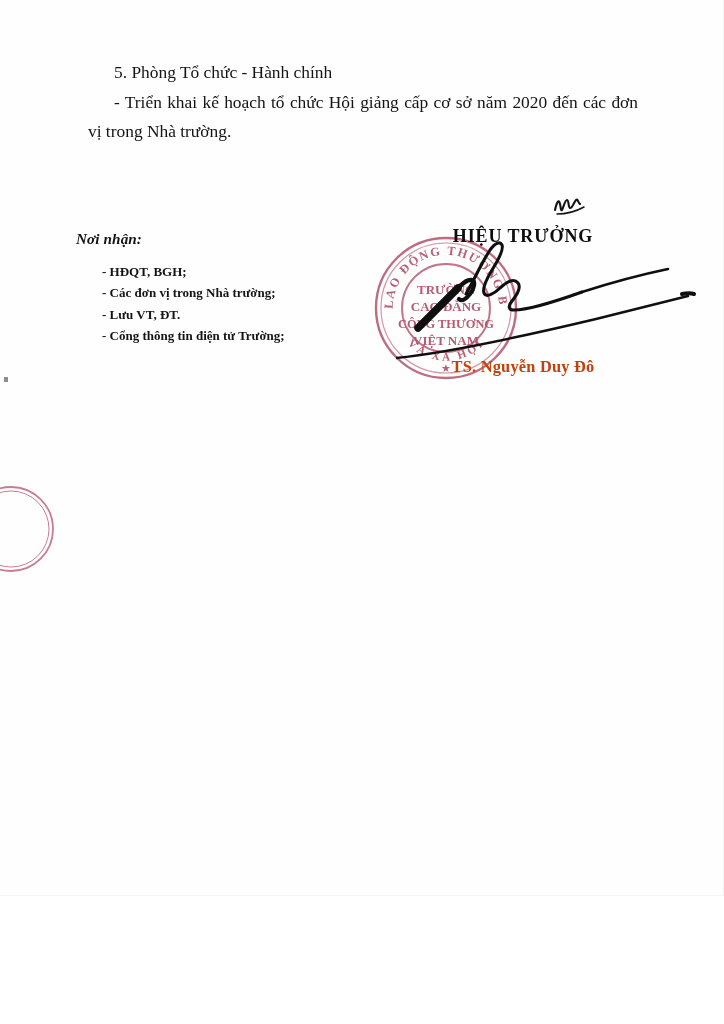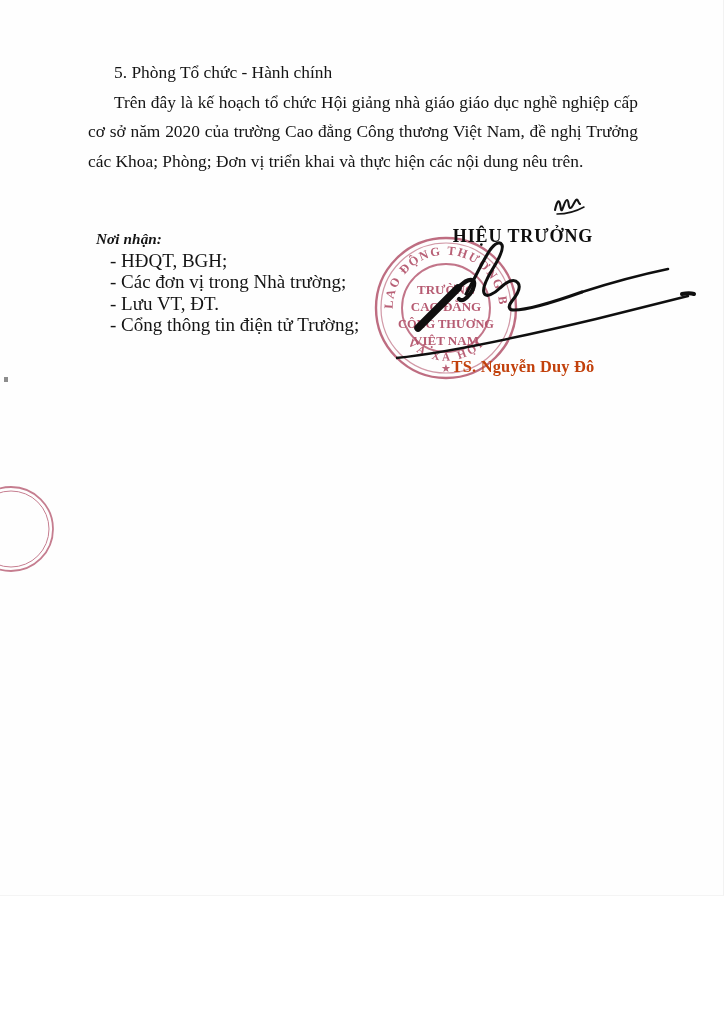--- a/index.html
+++ b/index.html
@@ -39,39 +39,40 @@
   .para.indent {
     text-indent: 26px;
   }
   .para + .para {
     margin-top: 0px;
   }
 
   
   .recipients {
     position: absolute;
-    left: 96px;
+    left: 76px;
     top: 228px;
     width: 250px;
     color: #141414;
   }
   .recipients-title {
     font-weight: bold;
     font-style: italic;
     font-size: 15.2px;
     line-height: 21px;
     margin: 0 0 1px 0;
     letter-spacing: .1px;
   }
   .recipients-list {
     list-style: none;
-    margin: 0;
+    margin: 12px;
     padding: 0 0 0 14px;
-    font-size: 19px;
+    font-size: 13px;
     line-height: 21.4px;
+    font-weight: bold;
   }
   .recipients-list li { white-space: nowrap; }
 
   
   .sign-block {
     position: absolute;
     left: 398px;
     top: 226px;
     width: 250px;
     text-align: center;
@@ -154,21 +155,21 @@
     z-index: 1;
   }
 </style>
 </head>
 <body>
 
 <div id="page">
 
   <div class="doc-body">
     <p class="para indent">5. Phòng Tổ chức - Hành chính</p>
-    <p class="para indent">Trên đây là kế hoạch tổ chức Hội giảng nhà giáo giáo dục nghề nghiệp cấp cơ sở năm 2020 của trường Cao đẳng Công thương Việt Nam, đề nghị Trưởng các Khoa; Phòng; Đơn vị triển khai và thực hiện các nội dung nêu trên.</p>
+    <p class="para indent">- Triển khai kế hoạch tổ chức Hội giảng cấp cơ sở năm 2020 đến các đơn vị trong Nhà trường.</p>
   </div>
 
   <div class="initial-mark">
     <svg viewBox="0 0 48 30" xmlns="http://www.w3.org/2000/svg">
       <g fill="none" stroke="#141414" stroke-linecap="round" stroke-linejoin="round">
         <path d="M4 18 C6 9, 8 7, 9 12 C10 17, 10 19, 11 18 C13 14, 14 8, 16 8
                  C18 8, 17 15, 19 16 C21 17, 23 10, 25 8 C27 6, 27 11, 29 12" stroke-width="2.1"></path>
         <path d="M6 22 C14 22, 24 20, 33 15" stroke-width="1.5"></path>
       </g>
     </svg>

